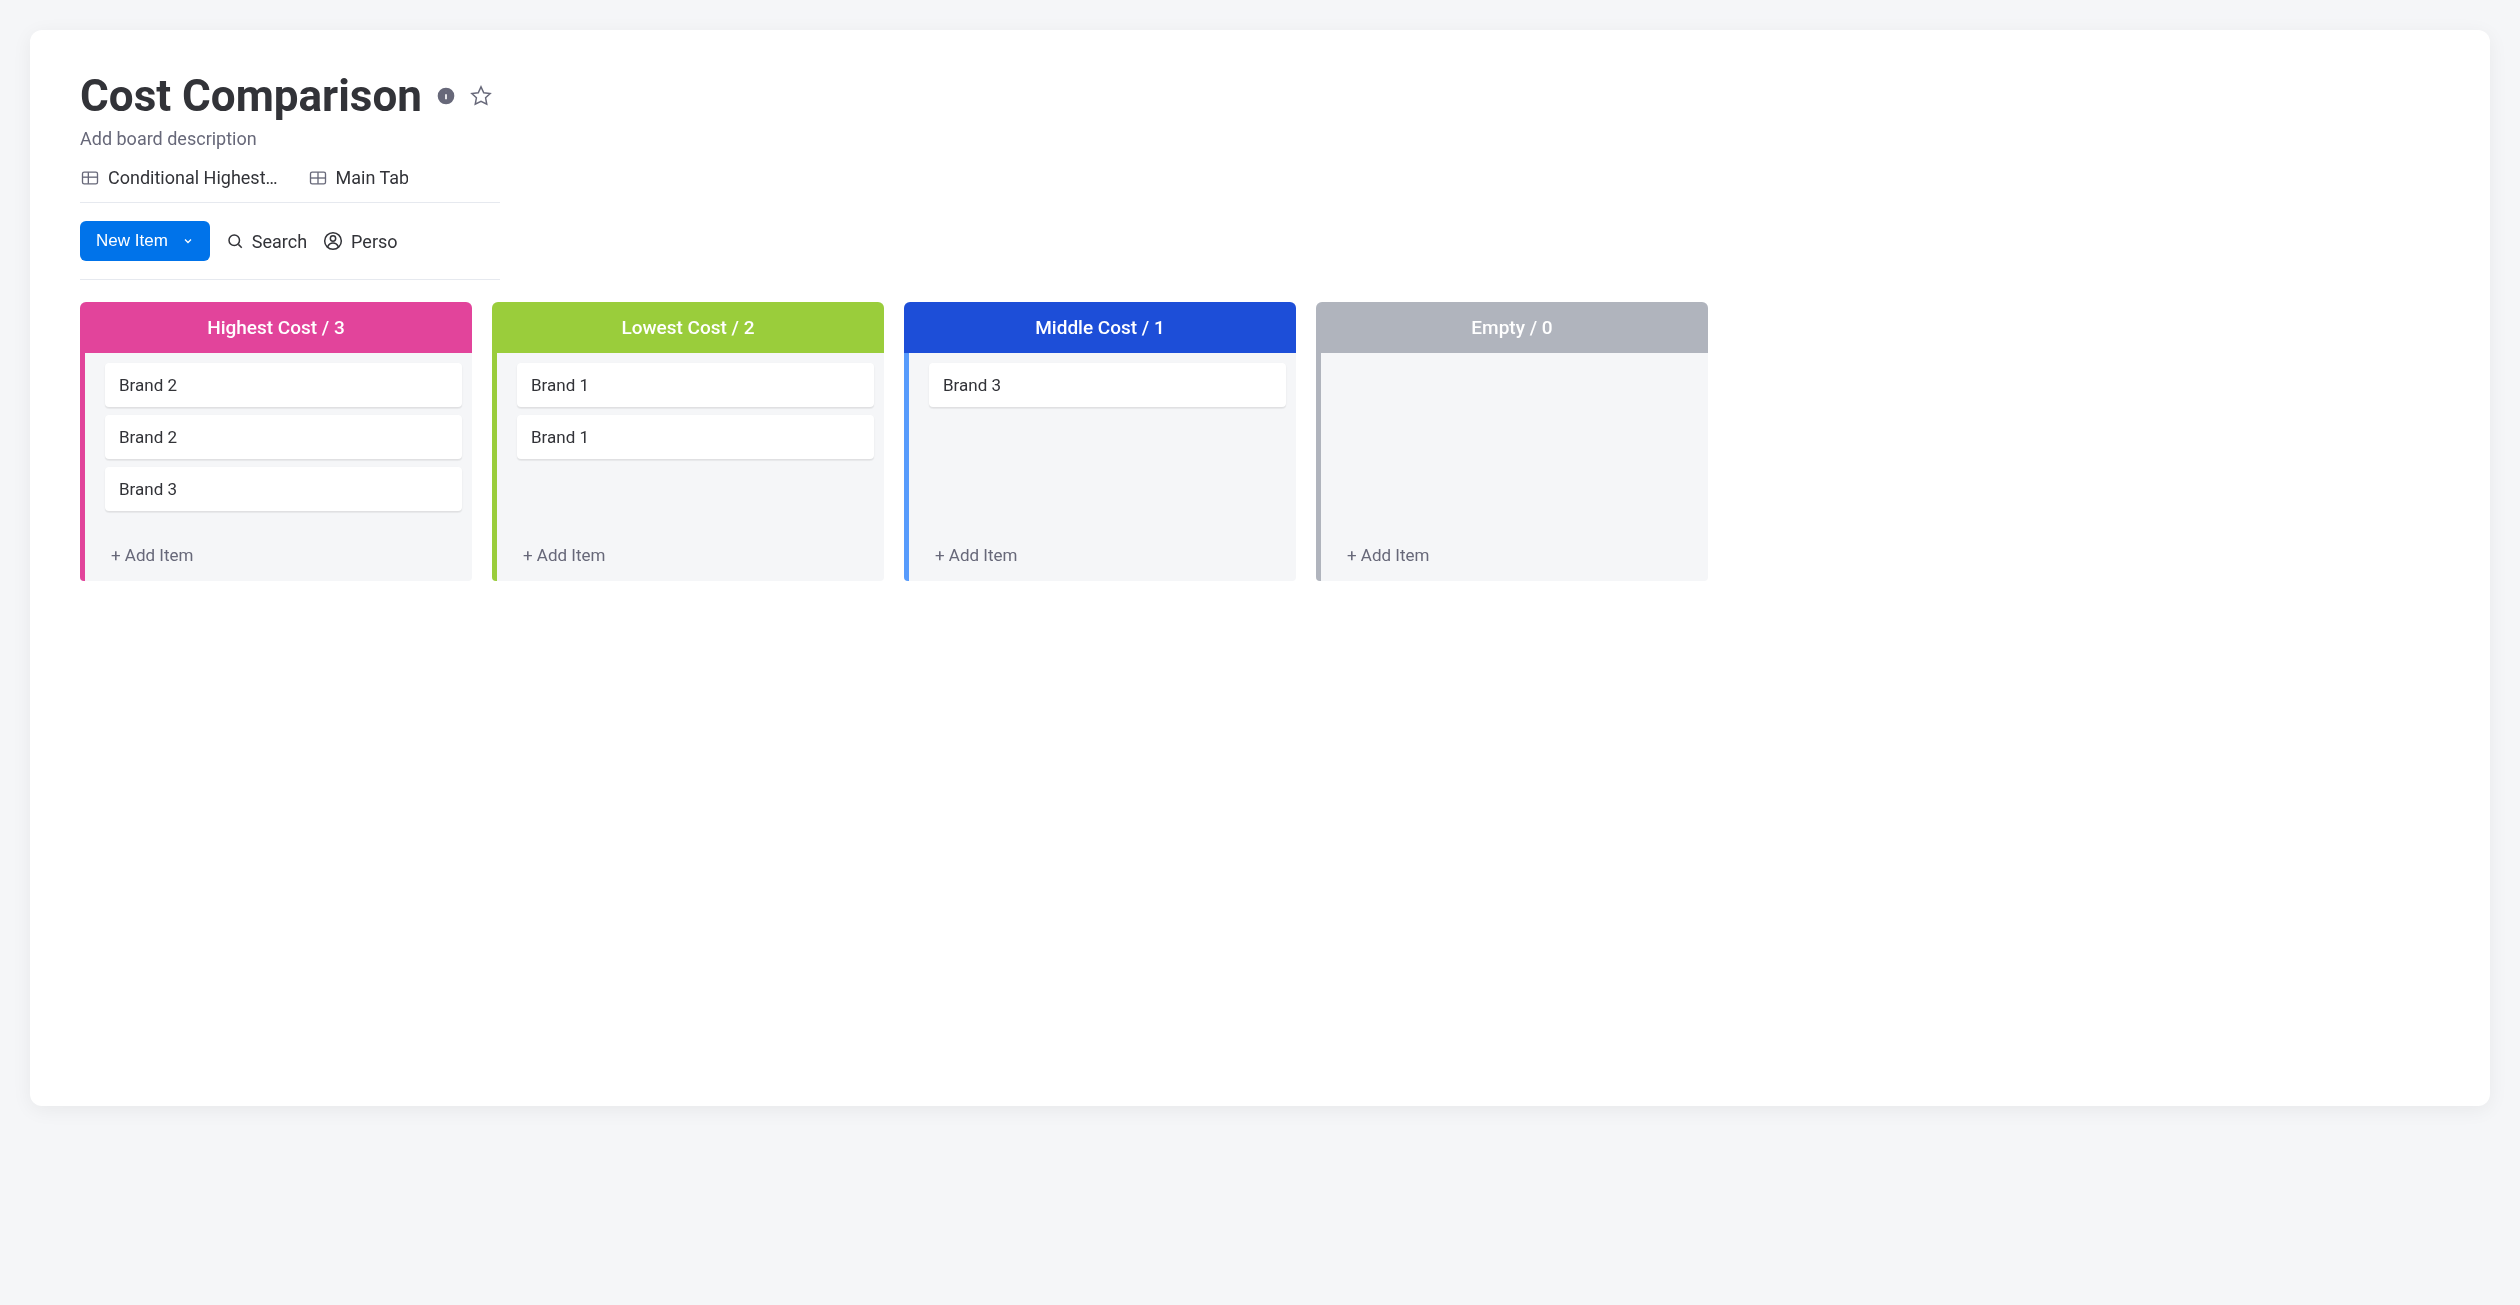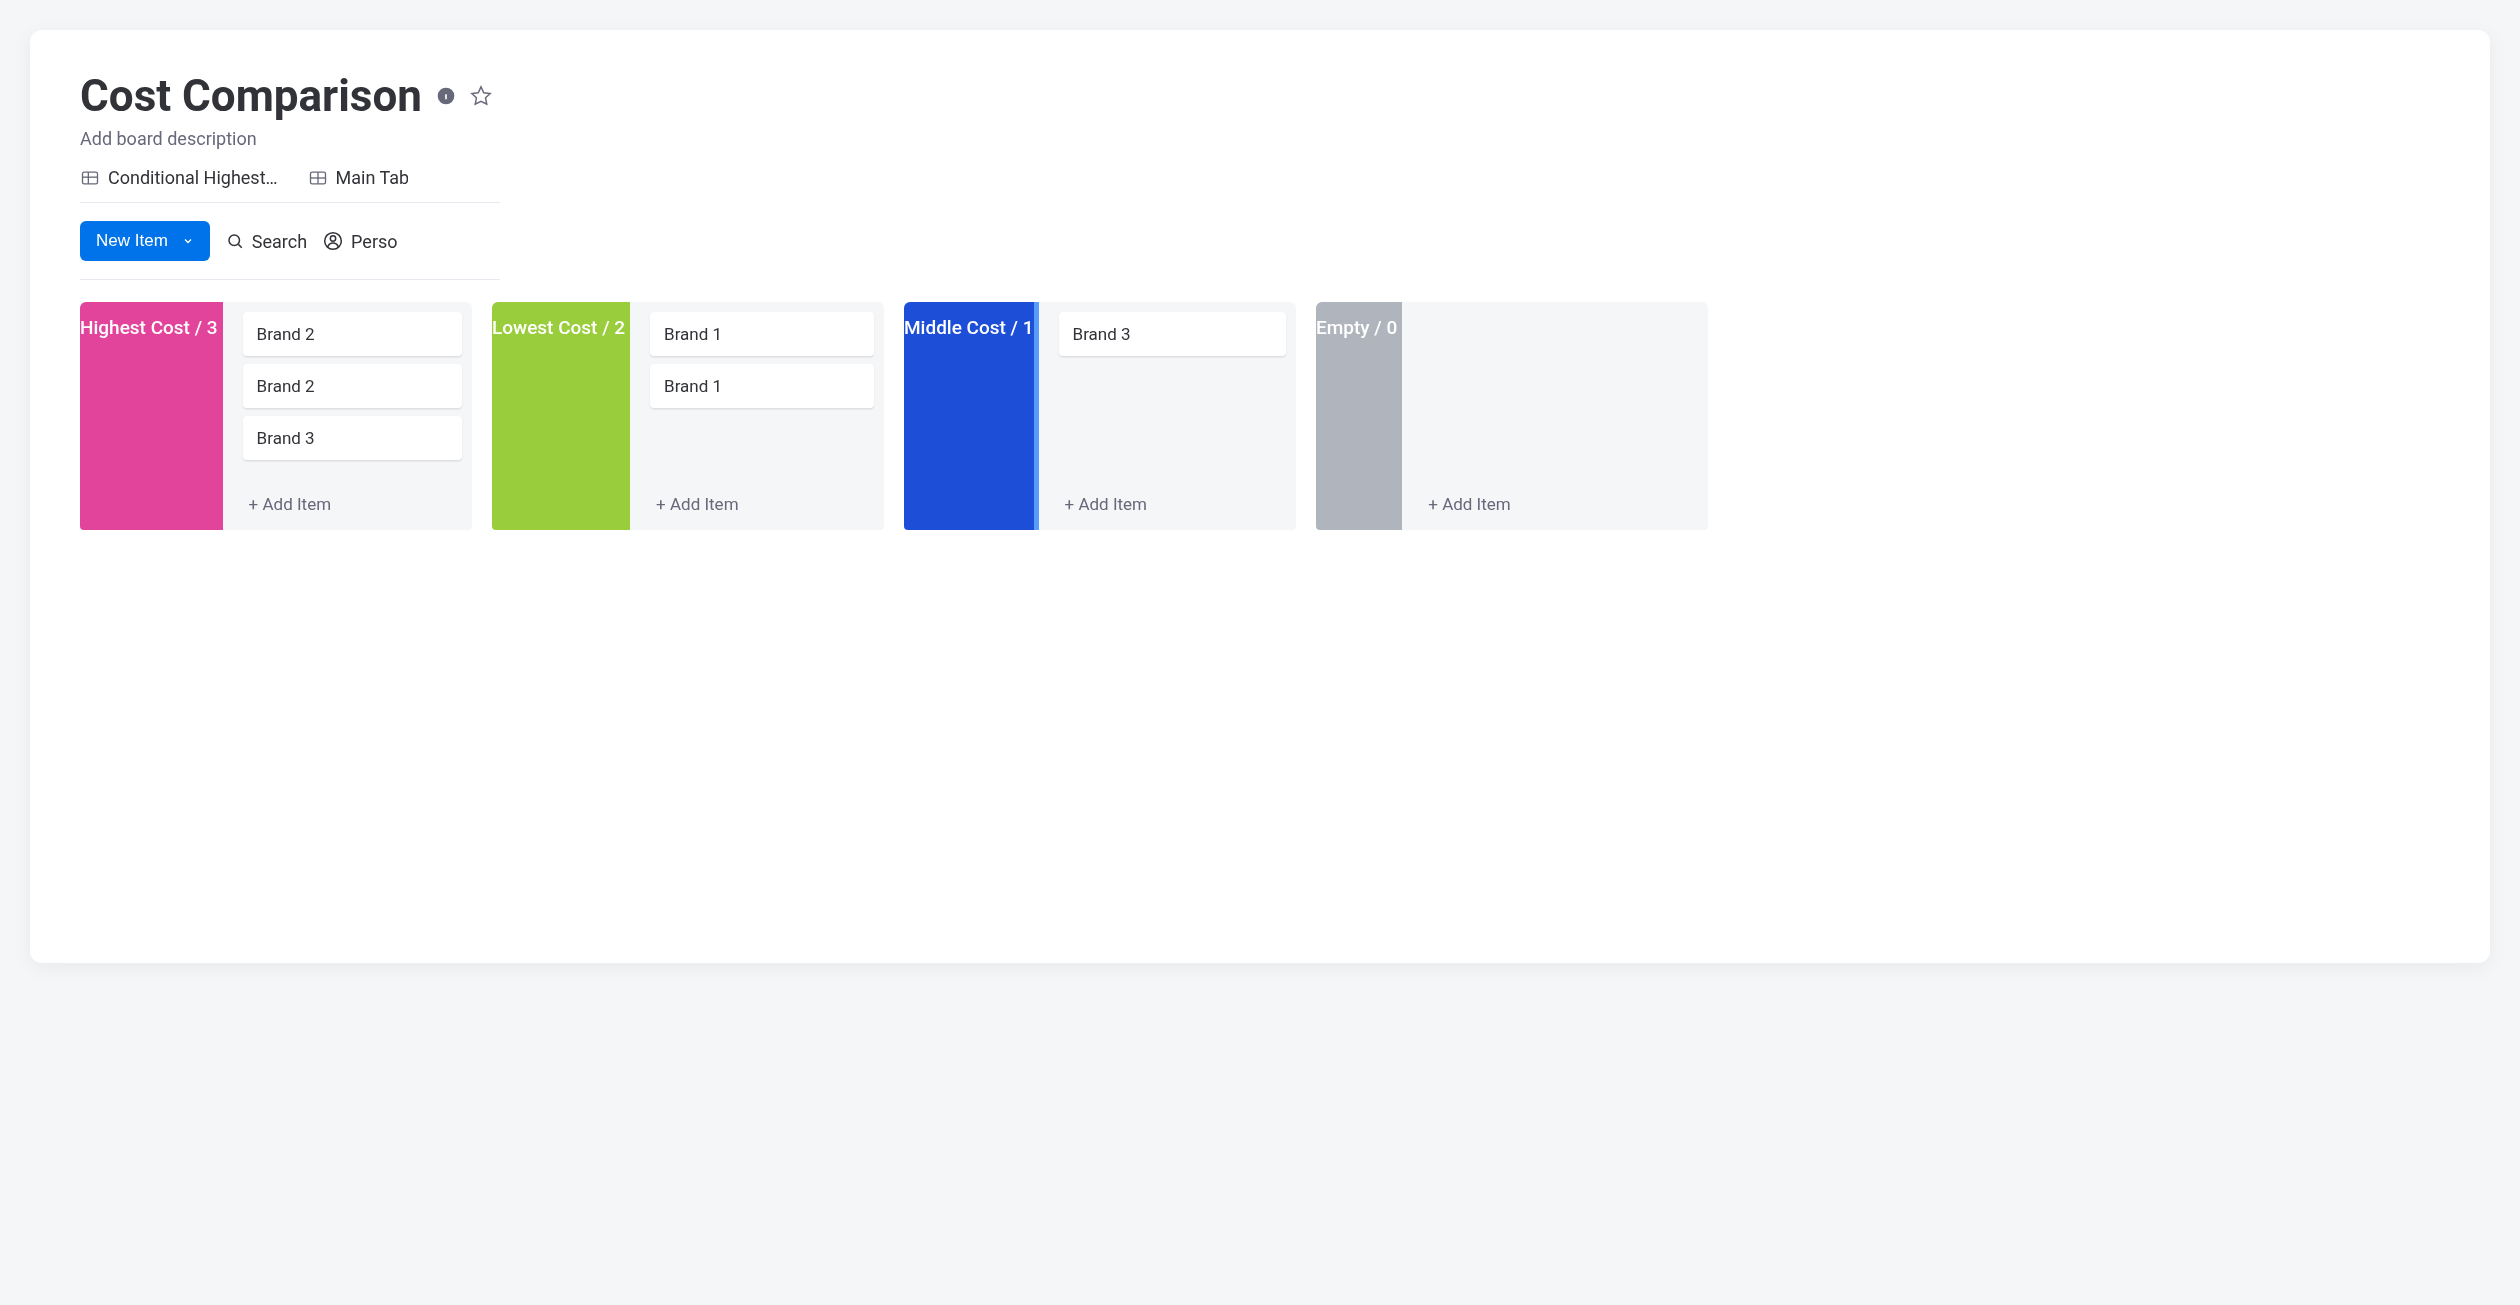--- a/index.html
+++ b/index.html
@@ -11,21 +11,21 @@
   height: 1305px;
   transform-origin: top left;
 }
 .board-container {
   background: #fff;
   border-radius: 12px;
   box-shadow: 0 4px 20px rgba(0,0,0,0.06);
   padding: 40px 50px 200px 50px;
   width: 100%;
   max-width: 2460px;
-  height: 933px;
+  height: 1076px;
 }
 .header-row {
   display: flex;
   align-items: center;
   gap: 14px;
 }
 .board-title {
   font-size: 44px;
   font-weight: 700;
   color: #323338;
@@ -96,21 +96,21 @@
   display: flex;
   gap: 20px;
   margin-top: 22px;
 }
 .kanban-col {
   width: 392px;
   border-radius: 6px 6px 4px 4px;
   overflow: hidden;
   background: #f5f6f8;
   display: flex;
-  flex-direction: row;
+  flex-direction: column;
 }
 .col-header {
   text-align: center;
   color: #fff;
   font-size: 19px;
   font-weight: 500;
   padding: 14px 0;
 }
 .col-body {
   border-left: 5px solid;

